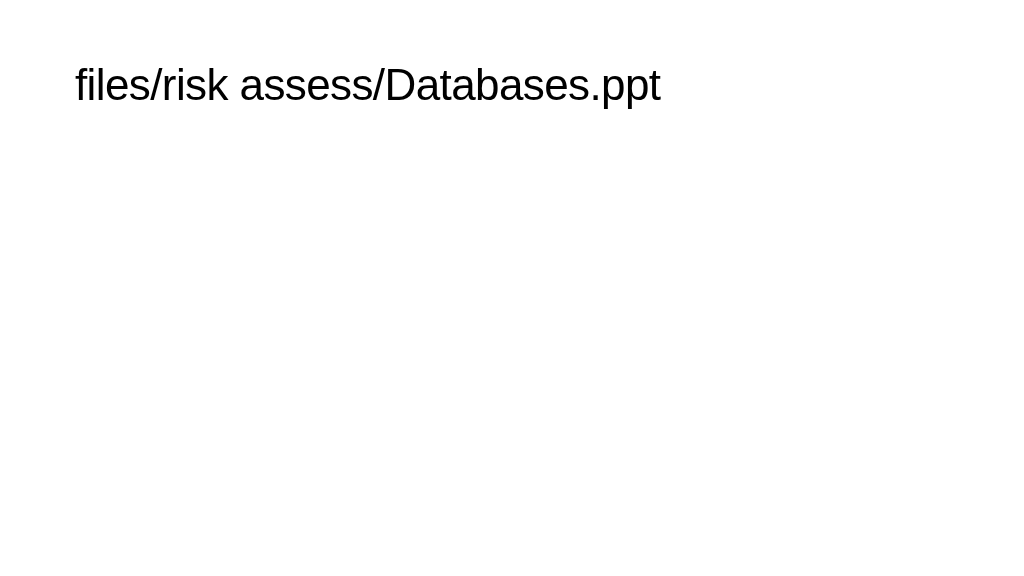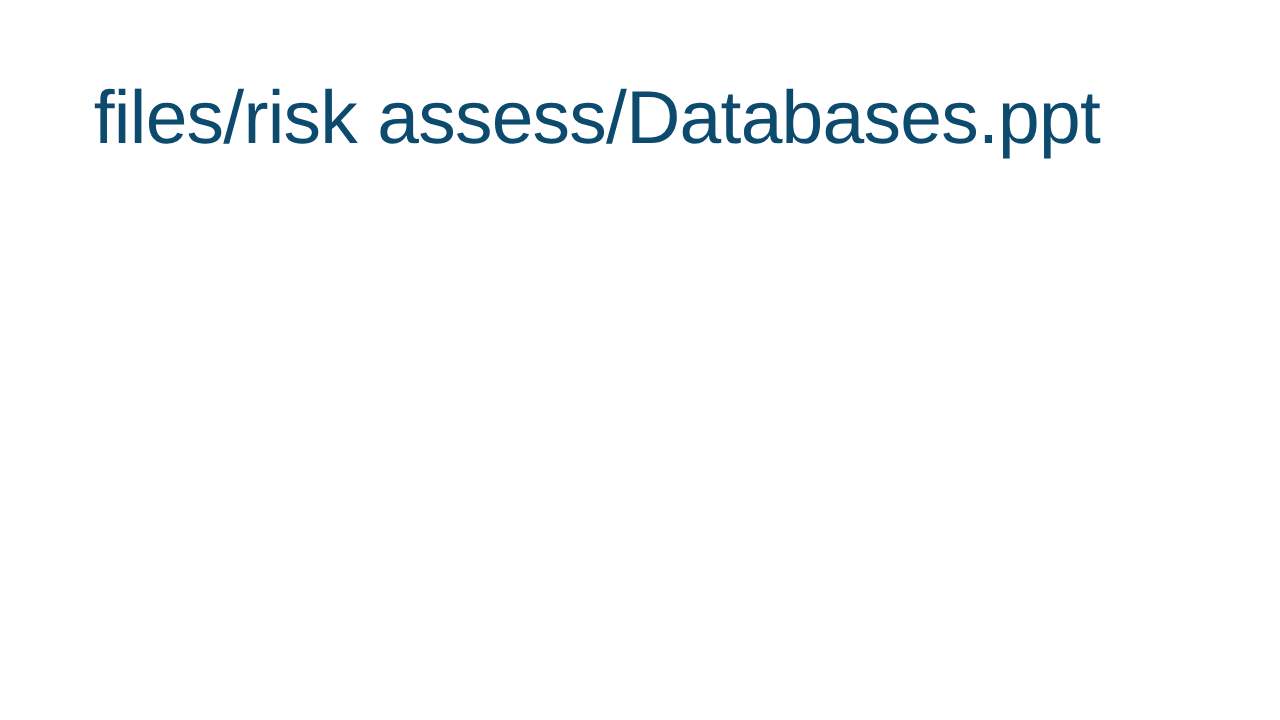--- a/index.html
+++ b/index.html
@@ -13,25 +13,25 @@
       height: 576px;
       background: #ffffff;
       overflow: hidden;
       font-family: "Liberation Sans", sans-serif;
     }
     .slide-title {
       position: absolute;
       left: 75px;
       top: 61px;
       margin: 0;
-      font-size: 60px;
+      font-size: 44px;
       font-weight: 300;
       letter-spacing: -0.6px;
       line-height: 1.1;
-      color: #0c4a6e;
+      color: #000000;
       white-space: nowrap;
     }
   </style>
 </head>
 <body>
 
 <div class="slide">
   <h1 class="slide-title">files/risk assess/Databases.ppt</h1>
 </div>
 

